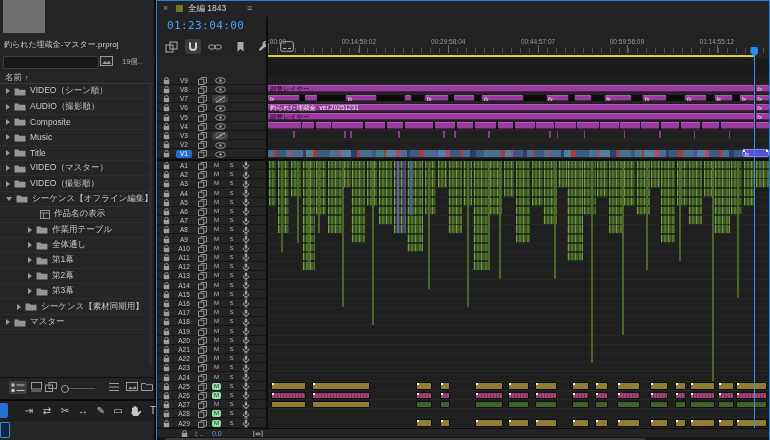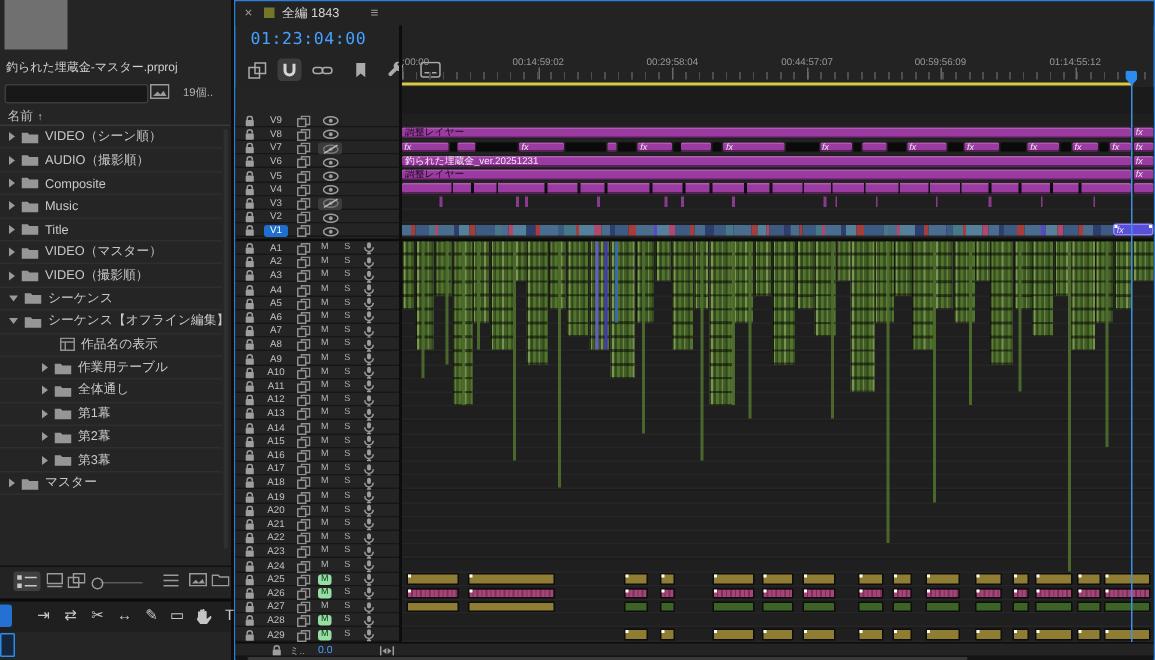--- a/index.html
+++ b/index.html
@@ -182,30 +182,20 @@
           <div style="width: 0px;"></div>
           <div class="arrow r"></div>
           <div class="tico">
             <svg width="12" height="9" viewBox="0 0 12 9">
               <path d="M0.5 1.5h4l1 1.2h6V8.5h-11z" fill="#969696"></path>
             </svg>
           </div>
           <div>VIDEO（撮影順）</div>
         </div>
         <div class="trow">
-          <div style="width: 0px;"></div>
-          <div class="arrow d"></div>
-          <div class="tico">
-            <svg width="12" height="9" viewBox="0 0 12 9">
-              <path d="M0.5 1.5h4l1 1.2h6V8.5h-11z" fill="#969696"></path>
-            </svg>
-          </div>
-          <div>シーケンス</div>
-        </div>
-        <div class="trow">
           <div style="width: 11px;"></div>
           <div class="arrow d"></div>
           <div class="tico">
             <svg width="12" height="9" viewBox="0 0 12 9">
               <path d="M0.5 1.5h4l1 1.2h6V8.5h-11z" fill="#969696"></path>
             </svg>
           </div>
           <div>シーケンス【オフライン編集】</div>
         </div>
         <div class="trow">
@@ -261,20 +251,30 @@
         </div>
         <div class="trow">
           <div style="width: 22px;"></div>
           <div class="arrow r"></div>
           <div class="tico">
             <svg width="12" height="9" viewBox="0 0 12 9">
               <path d="M0.5 1.5h4l1 1.2h6V8.5h-11z" fill="#969696"></path>
             </svg>
           </div>
           <div>第3幕</div>
+        </div>
+        <div class="trow">
+          <div style="width: 11px;"></div>
+          <div class="arrow r"></div>
+          <div class="tico">
+            <svg width="12" height="9" viewBox="0 0 12 9">
+              <path d="M0.5 1.5h4l1 1.2h6V8.5h-11z" fill="#969696"></path>
+            </svg>
+          </div>
+          <div>シーケンス【素材同期用】</div>
         </div>
         <div class="trow">
           <div style="width: 0px;"></div>
           <div class="arrow r"></div>
           <div class="tico">
             <svg width="12" height="9" viewBox="0 0 12 9">
               <path d="M0.5 1.5h4l1 1.2h6V8.5h-11z" fill="#969696"></path>
             </svg>
           </div>
           <div>マスター</div>

